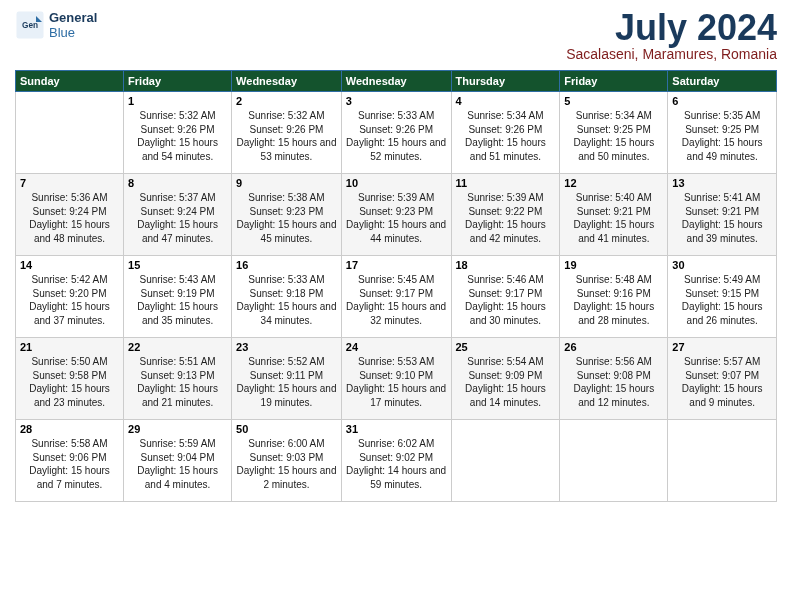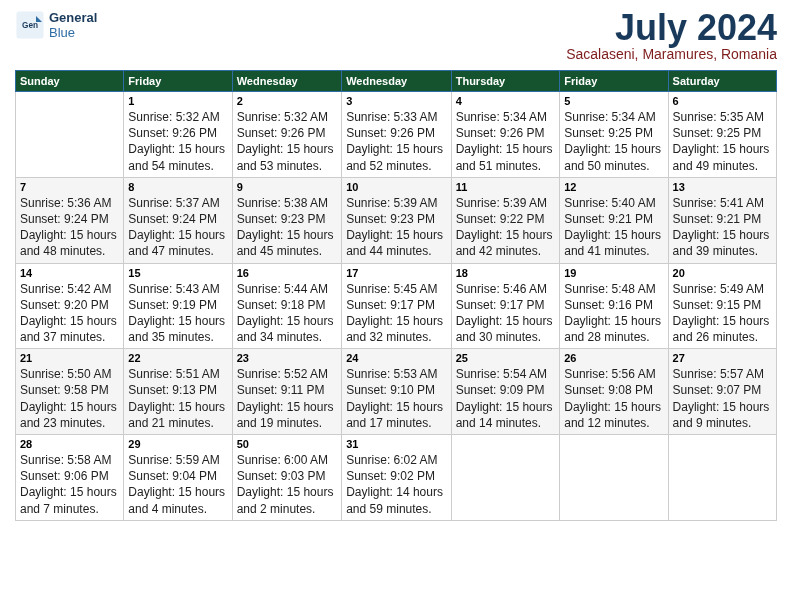--- a/index.html
+++ b/index.html
@@ -69,23 +69,24 @@
       background: #f5f5f5;
     }
     .day-number {
       font-weight: bold;
       font-size: 11px;
       color: #000;
       display: block;
       margin-bottom: 2px;
     }
     .day-info {
-      font-size: 12px;
+      font-size: 10px;
       color: #222;
       line-height: 1.35;
+      text-align: center;
     }
     .empty-cell {
       background: #f9f9f9;
     }
   </style>
 </head>
 <body>
 
 <div class="page">
   <div class="header">
@@ -225,21 +226,21 @@
           </td>
           <td>
             <span class="day-number">15</span>
             <div class="day-info">Sunrise: 5:43 AM
 Sunset: 9:19 PM
 Daylight: 15 hours
 and 35 minutes.</div>
           </td>
           <td>
             <span class="day-number">16</span>
-            <div class="day-info">Sunrise: 5:44 AM
+            <div class="day-info">Sunrise: 5:33 AM
 Sunset: 9:18 PM
 Daylight: 15 hours
 and 34 minutes.</div>
           </td>
           <td>
             <span class="day-number">17</span>
             <div class="day-info">Sunrise: 5:45 AM
 Sunset: 9:17 PM
 Daylight: 15 hours
 and 32 minutes.</div>
@@ -252,21 +253,21 @@
 and 30 minutes.</div>
           </td>
           <td>
             <span class="day-number">19</span>
             <div class="day-info">Sunrise: 5:48 AM
 Sunset: 9:16 PM
 Daylight: 15 hours
 and 28 minutes.</div>
           </td>
           <td>
-            <span class="day-number">20</span>
+            <span class="day-number">30</span>
             <div class="day-info">Sunrise: 5:49 AM
 Sunset: 9:15 PM
 Daylight: 15 hours
 and 26 minutes.</div>
           </td>
         </tr>
         <tr>
           <td>
             <span class="day-number">21</span>
             <div class="day-info">Sunrise: 5:50 AM

